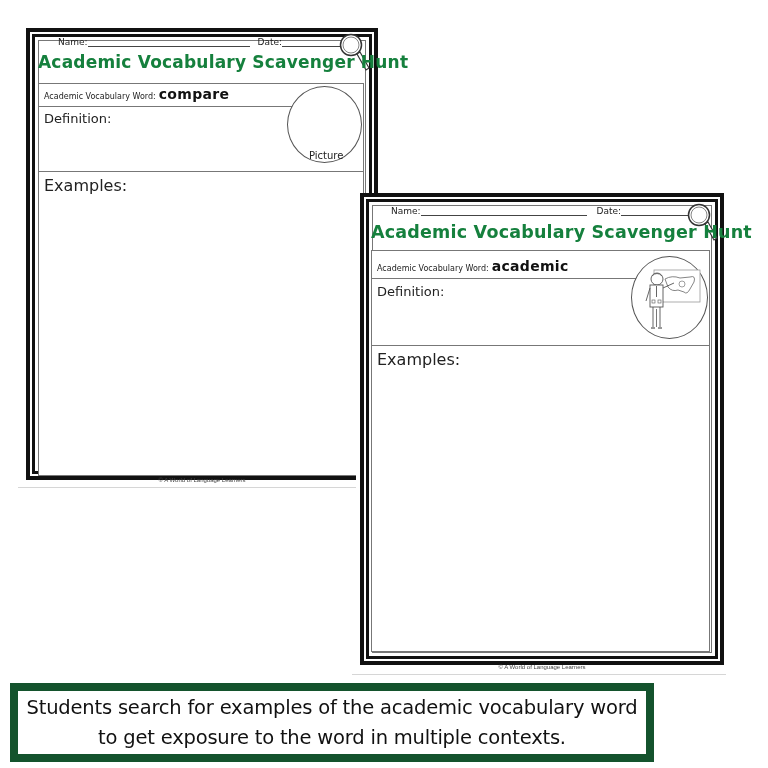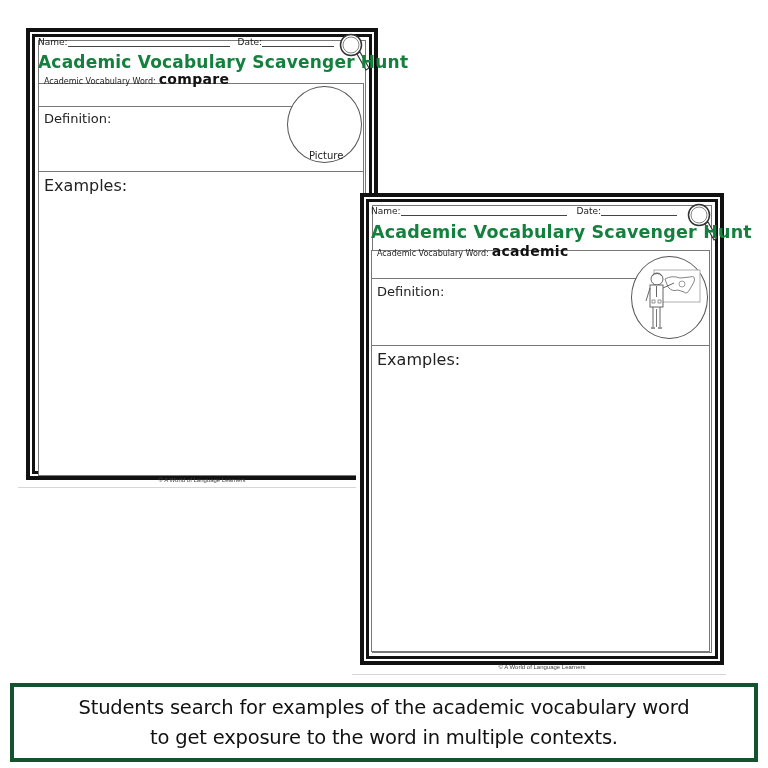--- a/index.html
+++ b/index.html
@@ -22,49 +22,49 @@
     border: 1px solid #777;
   }
   .copyright {
     position: absolute; left: 0; right: 0;
     text-align: center; font-family: "Liberation Sans", sans-serif;
     font-size: 6px; color: #444;
   }
 
   .header-row {
     position: absolute; font-size: 9px; font-family: "DejaVu Sans", sans-serif; color: #222;
-    display: flex; align-items: flex-end;
+    display: flex; align-items: flex-end; padding-left: 20px;
   }
   .header-row .blank { display: inline-block; border-bottom: 1px solid #444; height: 9px; }
   .title {
     position: absolute; font-family: "DejaVu Sans", sans-serif; font-weight: bold;
     color: #15803d; letter-spacing: 0.2px; white-space: nowrap;
   }
   .magnifier { position: absolute; }
 
   .card {
     position: absolute; border: 1px solid #777; background: #fff;
   }
   .card .word-row {
     position: absolute; left: 0; top: 0; height: 23px;
-    border-bottom: 1px solid #777; display: flex; align-items: flex-end; padding-left: 5px; padding-bottom: 20px;
+    border-bottom: 1px solid #777; display: flex; align-items: flex-end; padding-left: 5px; padding-bottom: 5px;
   }
   .card .word-label { font-size: 8px; color: #222; }
   .card .word-value { font-size: 14px; font-weight: bold; letter-spacing: 0.3px; margin-left: 3px; line-height: 14px; color: #111; }
   .card .def-label { position: absolute; left: 5px; font-size: 13px; color: #222; }
   .card .def-divider { position: absolute; left: 0; right: 0; height: 1px; background: #777; }
   .card .ex-label { position: absolute; left: 5px; font-size: 16px; color: #222; }
   .card .picture-circle {
     position: absolute; border: 1px solid #555; border-radius: 50%; background: #fff;
   }
   .card .picture-label { position: absolute; font-size: 10px; color: #222; }
 
   .caption-box {
-    position: absolute; left: 10px; top: 683px; width: 748px; height: 79px;
-    border: 4px solid #14532d; background: #fff;
+    position: absolute; left: 10px; top: 683px; width: 644px; height: 79px;
+    border: 8px solid #14532d; background: #fff;
     display: flex; flex-direction: column; align-items: center; justify-content: center;
   }
   .caption-line {
     font-family: "DejaVu Sans", sans-serif; font-size: 19.5px; color: #111; line-height: 30px;
     white-space: nowrap; letter-spacing: -0.2px;
   }
 </style>
 </head>
 <body>
 

